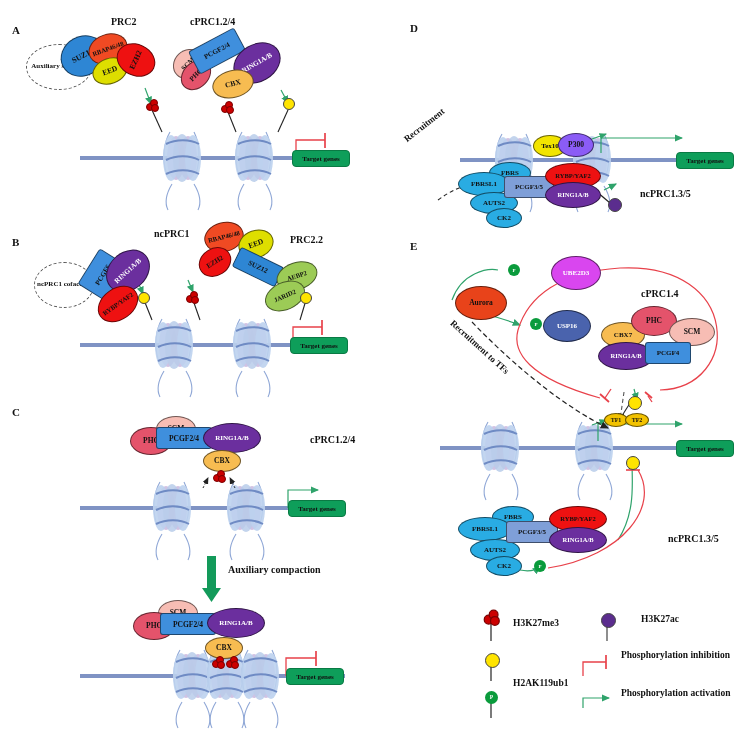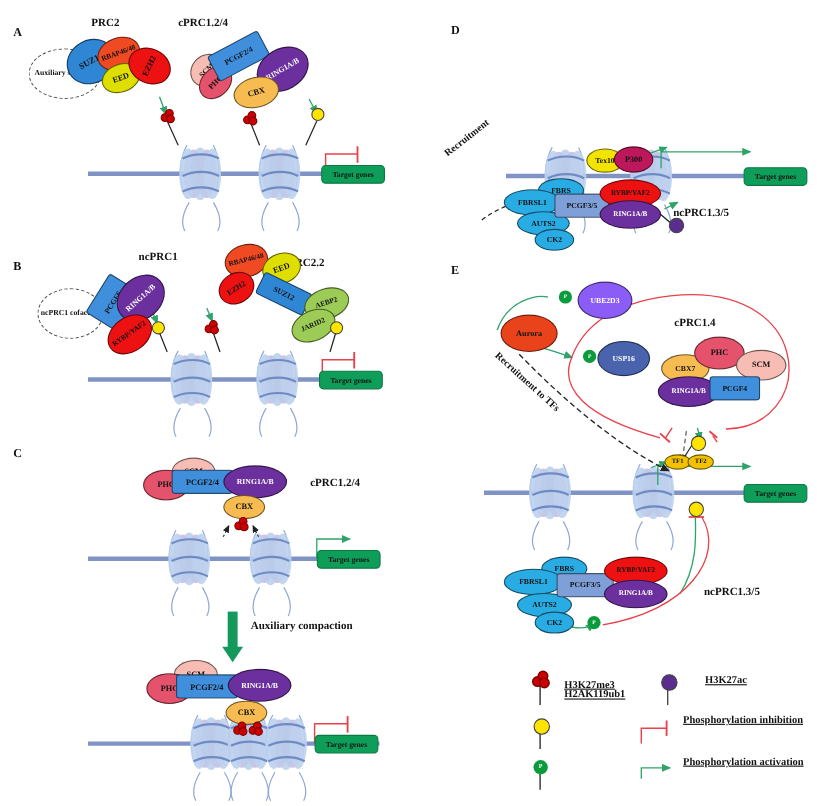--- a/index.html
+++ b/index.html
@@ -3,21 +3,21 @@
 <meta charset="utf-8">
 <style>
   html,body{margin:0;padding:0;background:#fff;}
   body{width:745px;height:733px;position:relative;overflow:hidden;
        font-family:"Liberation Serif",serif;color:#111;}
   .fig{position:absolute;inset:0;}
   .abs{position:absolute;}
 
   
   .panel-letter{font-weight:bold;font-size:11px;font-family:"Liberation Serif",serif;}
-  .cplx-title{font-weight:bold;font-size:10px;white-space:nowrap;}
+  .cplx-title{font-weight:bold;font-size:10px;white-space:nowrap;margin-left:28px;}
   .note{font-weight:bold;font-size:10px;white-space:nowrap;}
 
   
   .blob{position:absolute;border-radius:50%;
         display:flex;align-items:center;justify-content:center;
         font-weight:bold;text-align:center;line-height:1.0;
         color:#111;box-sizing:border-box;}
   .blob.stroke{border:1px solid rgba(0,0,0,.55);}
   .rect{position:absolute;display:flex;align-items:center;justify-content:center;
         font-weight:bold;text-align:center;border-radius:3px;
@@ -35,21 +35,21 @@
   .pball{background:#5b2d8e;}
   .phos{background:#0a9b3c;color:#fff;font-size:5px;display:flex;
         align-items:center;justify-content:center;font-weight:bold;}
 
   
   .gene{position:absolute;background:#0e9e5a;border:1px solid #0a7a44;
         border-radius:4px;color:#111;font-weight:bold;font-size:7px;
         display:flex;align-items:center;justify-content:center;white-space:nowrap;}
 
   svg{position:absolute;overflow:visible;}
-  .legend-txt{font-weight:bold;font-size:9.5px;line-height:1.15;text-decoration:underline;}
+  .legend-txt{font-weight:bold;font-size:9.5px;line-height:1.15;}
 </style>
 </head>
 <body>
 
 <div class="fig">
 
 <svg width="745" height="733" style="left:0;top:0;pointer-events:none">
   <defs>
     <g id="nuc">
       <path d="M2,-26 C-4,-16 -6,0 -2,14" stroke="#8fa7d6" stroke-width="1.1" fill="none"></path>
@@ -343,37 +343,37 @@
 <div class="gene" style="left:286px;top:668px;width:56px;height:15px">Target genes</div>
 
 <div class="abs panel-letter" style="left:410px;top:22px">D</div>
 <div class="abs cplx-title" style="left:612px;top:188px">ncPRC1.3/5</div>
 <div class="abs" style="left:402px;top:136px;font-size:9px;font-weight:bold;transform:rotate(-38deg);transform-origin:left top">Recruitment</div>
 
 <div class="gene" style="left:676px;top:152px;width:56px;height:15px">Target genes</div>
 <div class="ball pball" style="left:608px;top:198px;width:12px;height:12px"></div>
 
 <div class="blob stroke" style="left:533px;top:135px;width:34px;height:22px;background:#f2e400;font-size:7px">Tex10</div>
-<div class="blob stroke" style="left:558px;top:133px;width:36px;height:24px;background:#be185d;font-size:7.5px">P300</div>
+<div class="blob stroke" style="left:558px;top:133px;width:36px;height:24px;background:#8b5cf6;font-size:7.5px">P300</div>
 
 <div class="blob stroke" style="left:489px;top:162px;width:42px;height:22px;background:#29ace3;font-size:7px">FBRS</div>
 <div class="blob stroke" style="left:458px;top:172px;width:52px;height:24px;background:#29ace3;font-size:7px">FBRSL1</div>
 <div class="blob stroke" style="left:470px;top:192px;width:48px;height:22px;background:#29ace3;font-size:7px">AUTS2</div>
 <div class="blob stroke" style="left:486px;top:208px;width:36px;height:20px;background:#29ace3;font-size:7px">CK2</div>
 <div class="rect" style="left:504px;top:176px;width:50px;height:22px;background:#7f9fd8;font-size:7px">PCGF3/5</div>
 <div class="blob stroke" style="left:545px;top:163px;width:56px;height:26px;background:#ee1111;font-size:6.5px">RYBP/YAF2</div>
 <div class="blob stroke" style="left:545px;top:182px;width:56px;height:26px;background:#6b2f9e;font-size:6.5px;color:#fff">RING1A/B</div>
 
 <div class="abs panel-letter" style="left:410px;top:240px">E</div>
 <div class="abs cplx-title" style="left:613px;top:288px">cPRC1.4</div>
 <div class="abs cplx-title" style="left:640px;top:533px">ncPRC1.3/5</div>
 <div class="abs" style="left:455px;top:318px;font-size:9px;font-weight:bold;transform:rotate(42deg);transform-origin:left top">Recruitment to TFs</div>
 
 <div class="blob stroke" style="left:455px;top:286px;width:52px;height:34px;background:#e8431a;font-size:7.5px">Aurora</div>
-<div class="blob stroke" style="left:525px;top:256px;width:50px;height:34px;background:#8b5cf6;font-size:7px;color:#fff">UBE2D3</div>
+<div class="blob stroke" style="left:551px;top:256px;width:50px;height:34px;background:#d946ef;font-size:7px;color:#fff">UBE2D3</div>
 <div class="blob stroke" style="left:543px;top:310px;width:48px;height:32px;background:#4a63ad;font-size:7px;color:#fff">USP16</div>
 <div class="blob phos" style="left:508px;top:264px;width:12px;height:12px">P</div>
 <div class="blob phos" style="left:530px;top:318px;width:12px;height:12px">P</div>
 
 <div class="blob stroke" style="left:601px;top:322px;width:44px;height:26px;background:#f7bc51;font-size:7px">CBX7</div>
 <div class="blob stroke" style="left:631px;top:306px;width:46px;height:30px;background:#e4536b;font-size:7.5px">PHC</div>
 <div class="blob stroke" style="left:669px;top:318px;width:46px;height:28px;background:#f7bdb4;font-size:7.5px">SCM</div>
 <div class="blob stroke" style="left:598px;top:342px;width:56px;height:28px;background:#6b2f9e;font-size:6.5px;color:#fff">RING1A/B</div>
 <div class="rect" style="left:645px;top:342px;width:46px;height:22px;background:#3f8fdd;font-size:7px">PCGF4</div>
 
@@ -396,20 +396,20 @@
   <i style="left:0;top:4px"></i>
       <i style="left:4px;top:0"></i>
       <i style="left:5px;top:5px"></i>
 </div>
 <div class="abs legend-txt" style="left:513px;top:618px">H3K27me3</div>
 
 <div class="ball pball" style="left:601px;top:613px;width:13px;height:13px"></div>
 <div class="abs legend-txt" style="left:641px;top:614px">H3K27ac</div>
 
 <div class="ball yball" style="left:485px;top:653px;width:13px;height:13px"></div>
-<div class="abs legend-txt" style="left:513px;top:627px">H2AK119ub1</div>
+<div class="abs legend-txt" style="left:513px;top:678px">H2AK119ub1</div>
 <div class="abs legend-txt" style="left:621px;top:650px;width:120px">Phosphorylation inhibition</div>
 
 <div class="blob phos" style="left:485px;top:691px;width:13px;height:13px;font-size:5.5px">P</div>
 <div class="abs legend-txt" style="left:508px;top:736px">Phosphorylation</div>
 <div class="abs legend-txt" style="left:621px;top:688px;width:120px">Phosphorylation activation</div>
 
 </div>
 
 </body></html>

